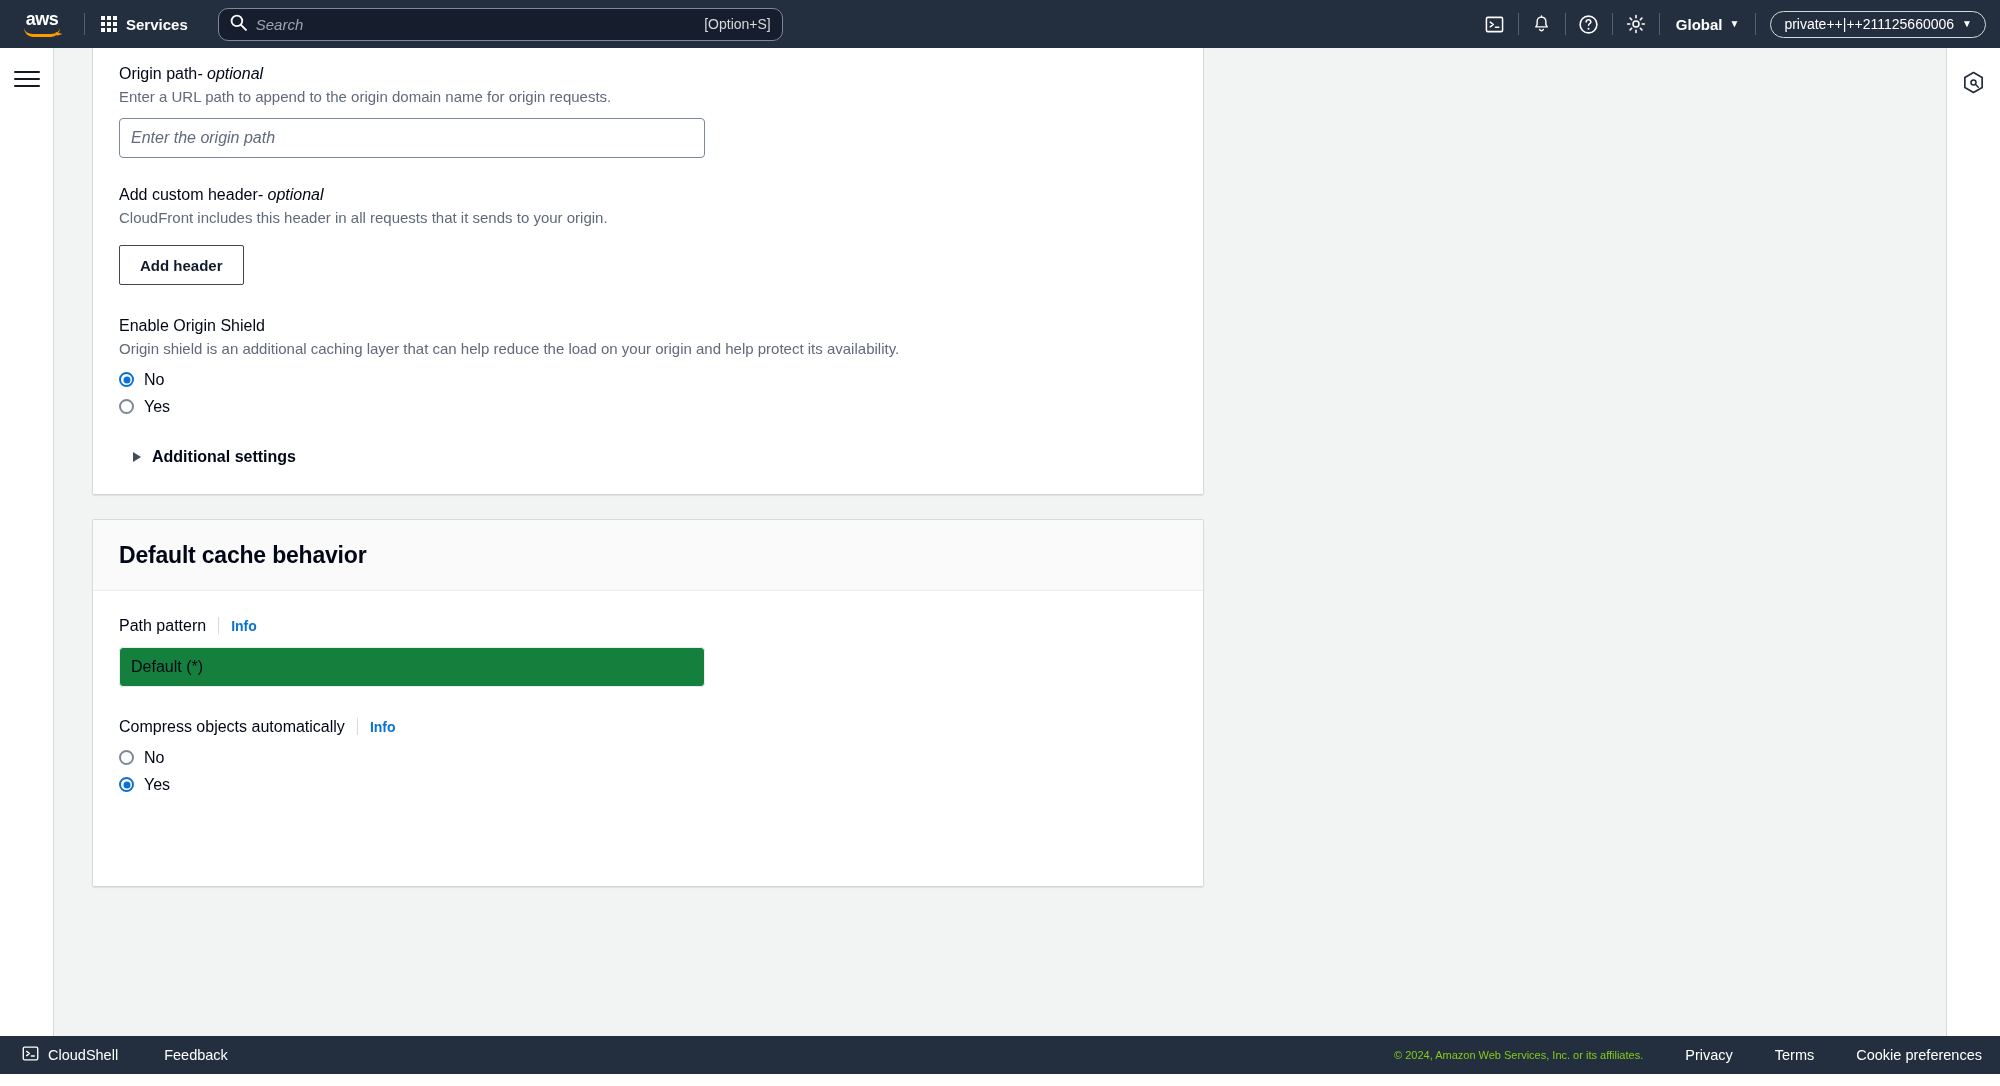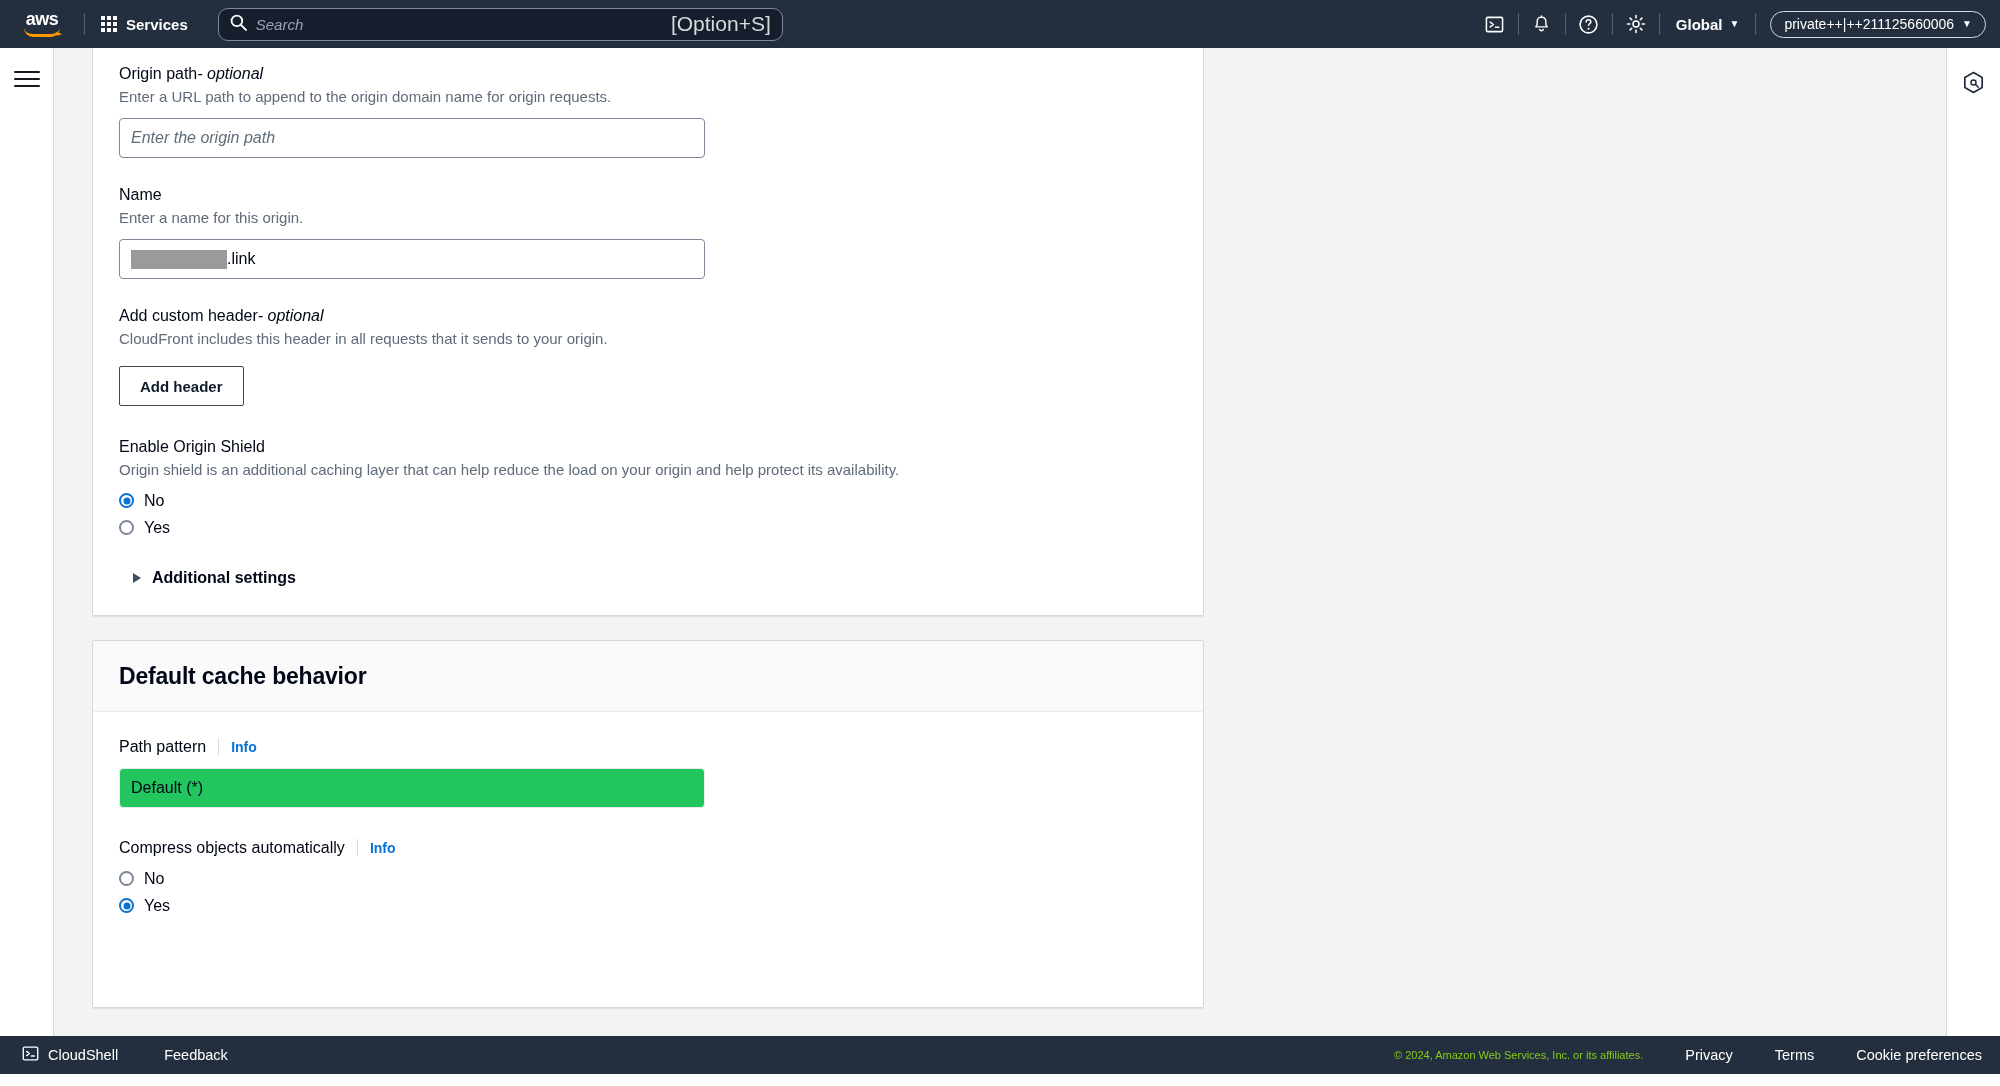--- a/index.html
+++ b/index.html
@@ -67,21 +67,21 @@
     border: 1px solid #7d8998;
     border-radius: 10px;
     display: flex; align-items: center;
     padding: 0 11px; cursor: text;
   }
   #search-wrap .mag { flex: none; margin-right: 9px; }
   #search-input-text {
     flex: 1; color: #9aa4b1; font-size: 15px;
     font-style: italic;
   }
-  #search-shortcut { color: #d5dbdb; font-size: 21px; }
+  #search-shortcut { color: #d5dbdb; font-size: 14px; }
 
   #nav-right {
     margin-left: auto; display: flex; align-items: center;
     height: 48px; padding-right: 14px;
   }
   .nav-icon-btn {
     width: 46px; height: 48px;
     display: flex; align-items: center; justify-content: center;
     cursor: pointer;
   }
@@ -191,21 +191,21 @@
     width: 586px; height: 40px;
     border: 1px solid #7d8998; border-radius: 4px;
     background: #ffffff;
     display: flex; align-items: center;
     padding: 0 11px;
     font-size: 16px; color: #000716;
     cursor: text;
   }
   .text-input.placeholder { color: #5f6b7a; font-style: italic; }
   .text-input.disabled {
-    background: #22c55e; border-color: #e9ebed;
+    background: #15803d; border-color: #e9ebed;
     color: #000716; cursor: default;
   }
   .redaction {
     display: inline-block;
     width: 96px; height: 19px;
     background: #9a9a9a;
     vertical-align: -3px;
   }
 
   
@@ -408,30 +408,20 @@
             <div class="field-label">
               <span>Origin path</span>
               <span class="optional"> - optional</span>
             </div>
             <div class="field-desc">Enter a URL path to append to the origin domain name for origin requests.</div>
             <div class="text-input placeholder">
               <span>Enter the origin path</span>
             </div>
           </div>
 
-          <div class="field">
-            <div class="field-label">
-              <span>Name</span>
-            </div>
-            <div class="field-desc">Enter a name for this origin.</div>
-            <div class="text-input">
-              <span class="redaction"></span>
-                <span>.link</span>
-            </div>
-          </div>
 
           <div class="field">
             <div class="field-label">
               <span>Add custom header</span>
               <span class="optional"> - optional</span>
             </div>
             <div class="field-desc">CloudFront includes this header in all requests that it sends to your origin.</div>
             <div class="btn-normal btn-square">Add header</div>
           </div>
 

